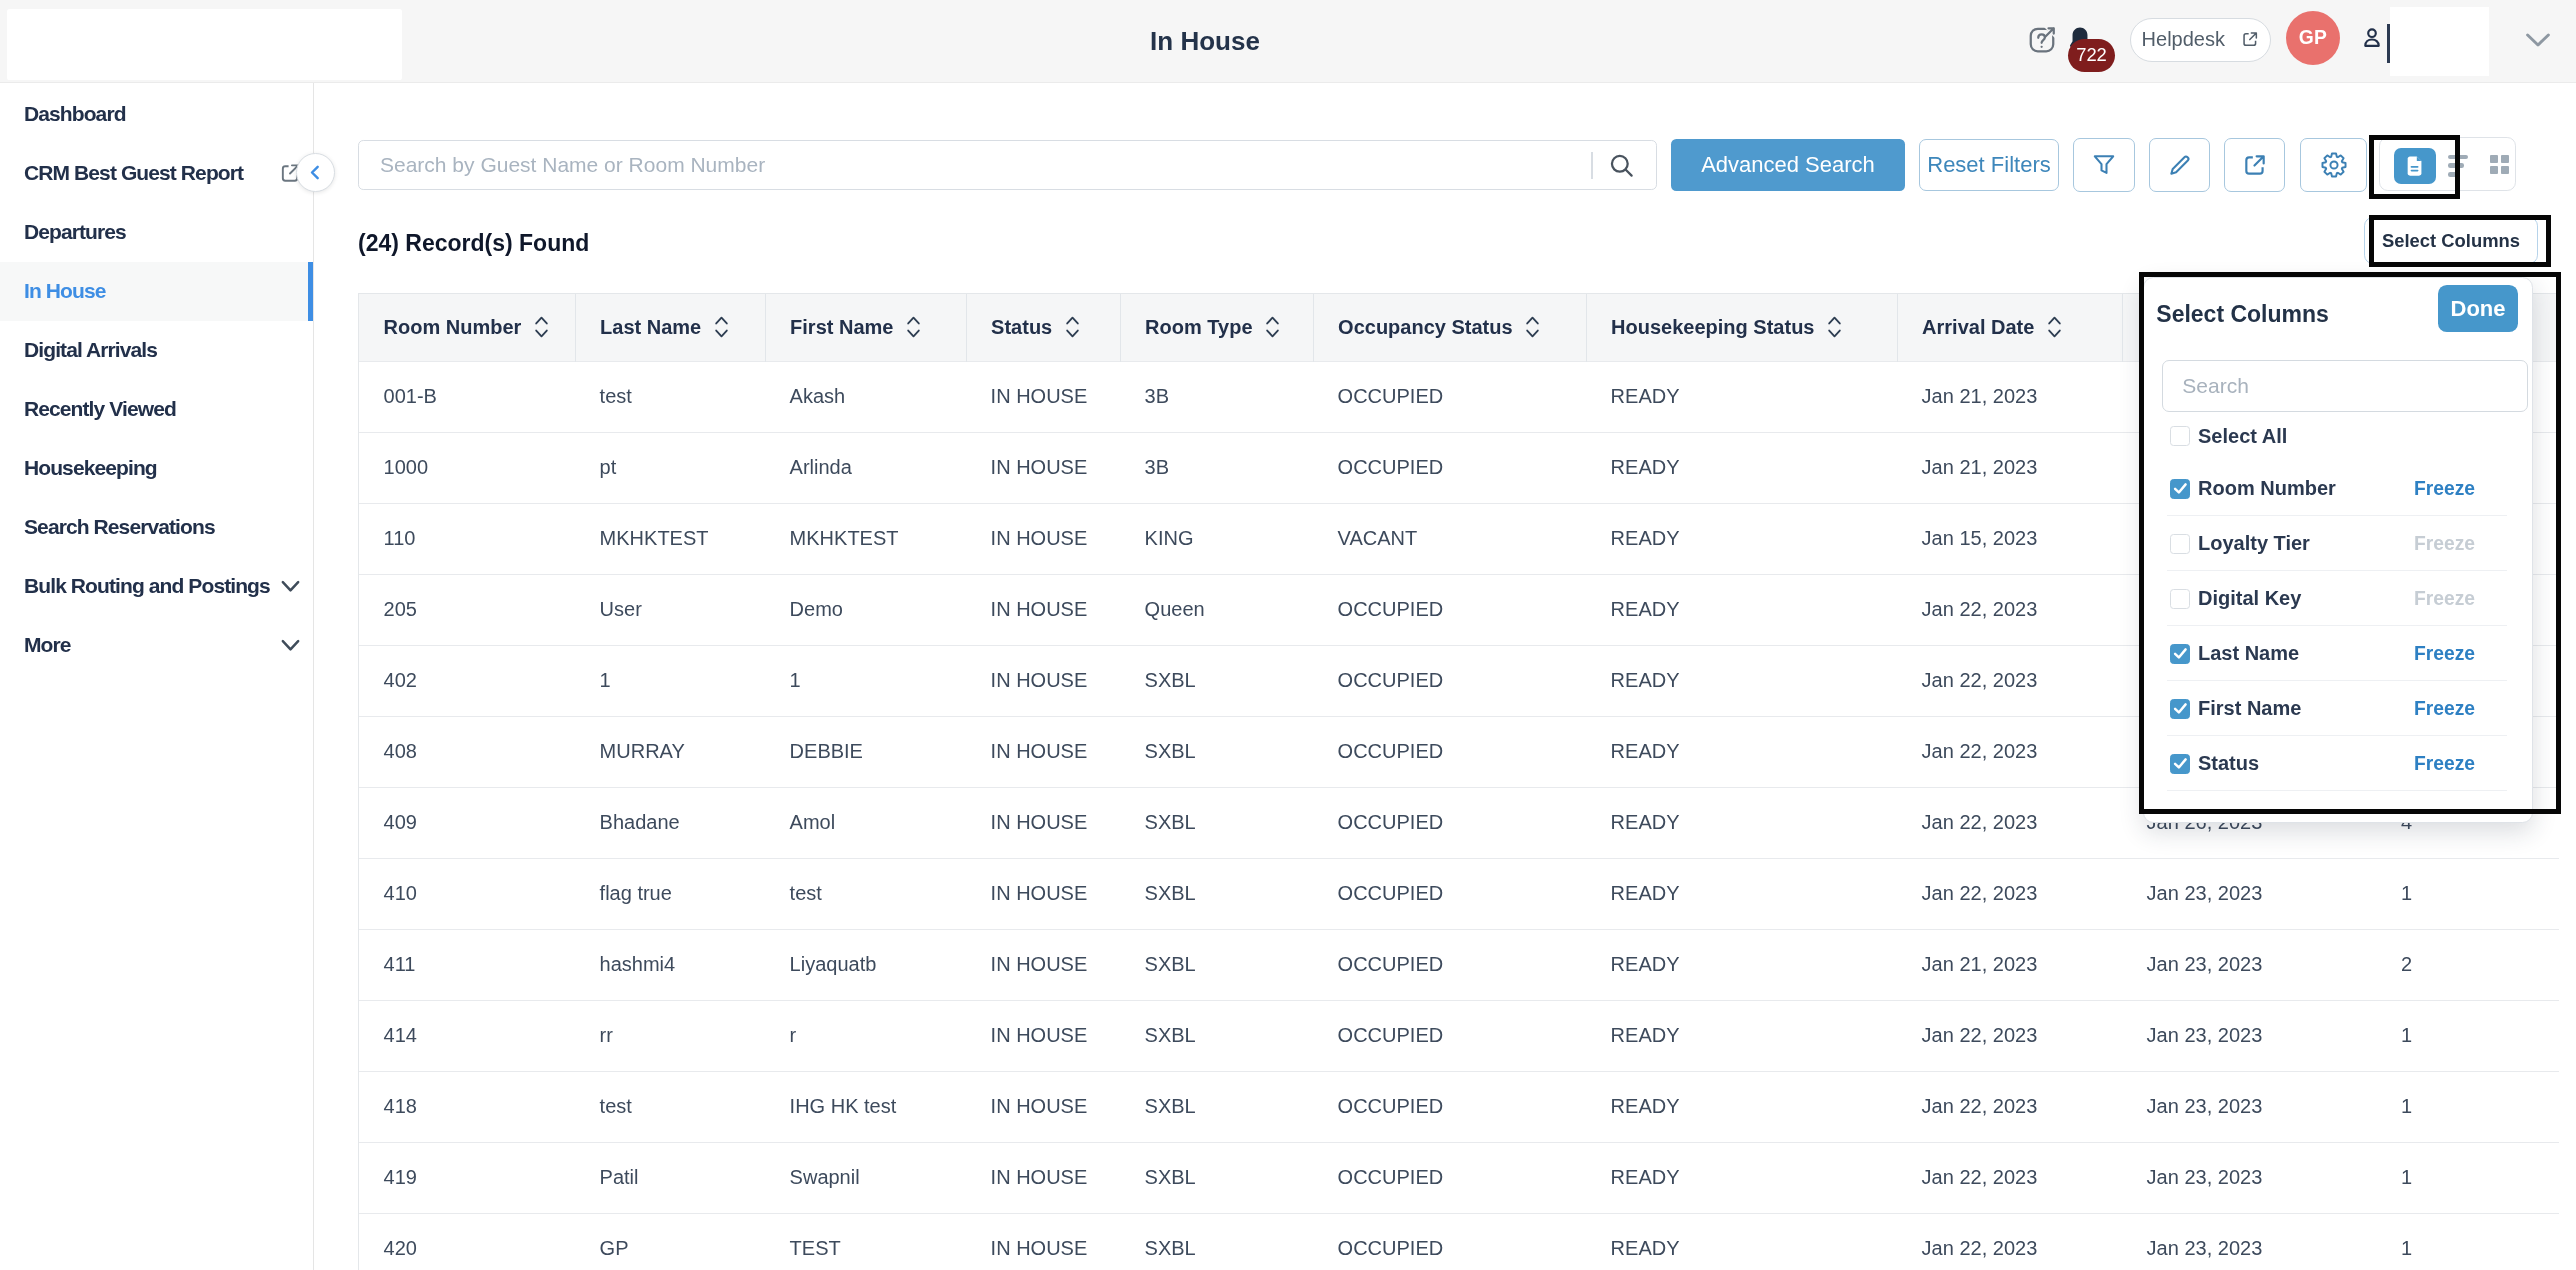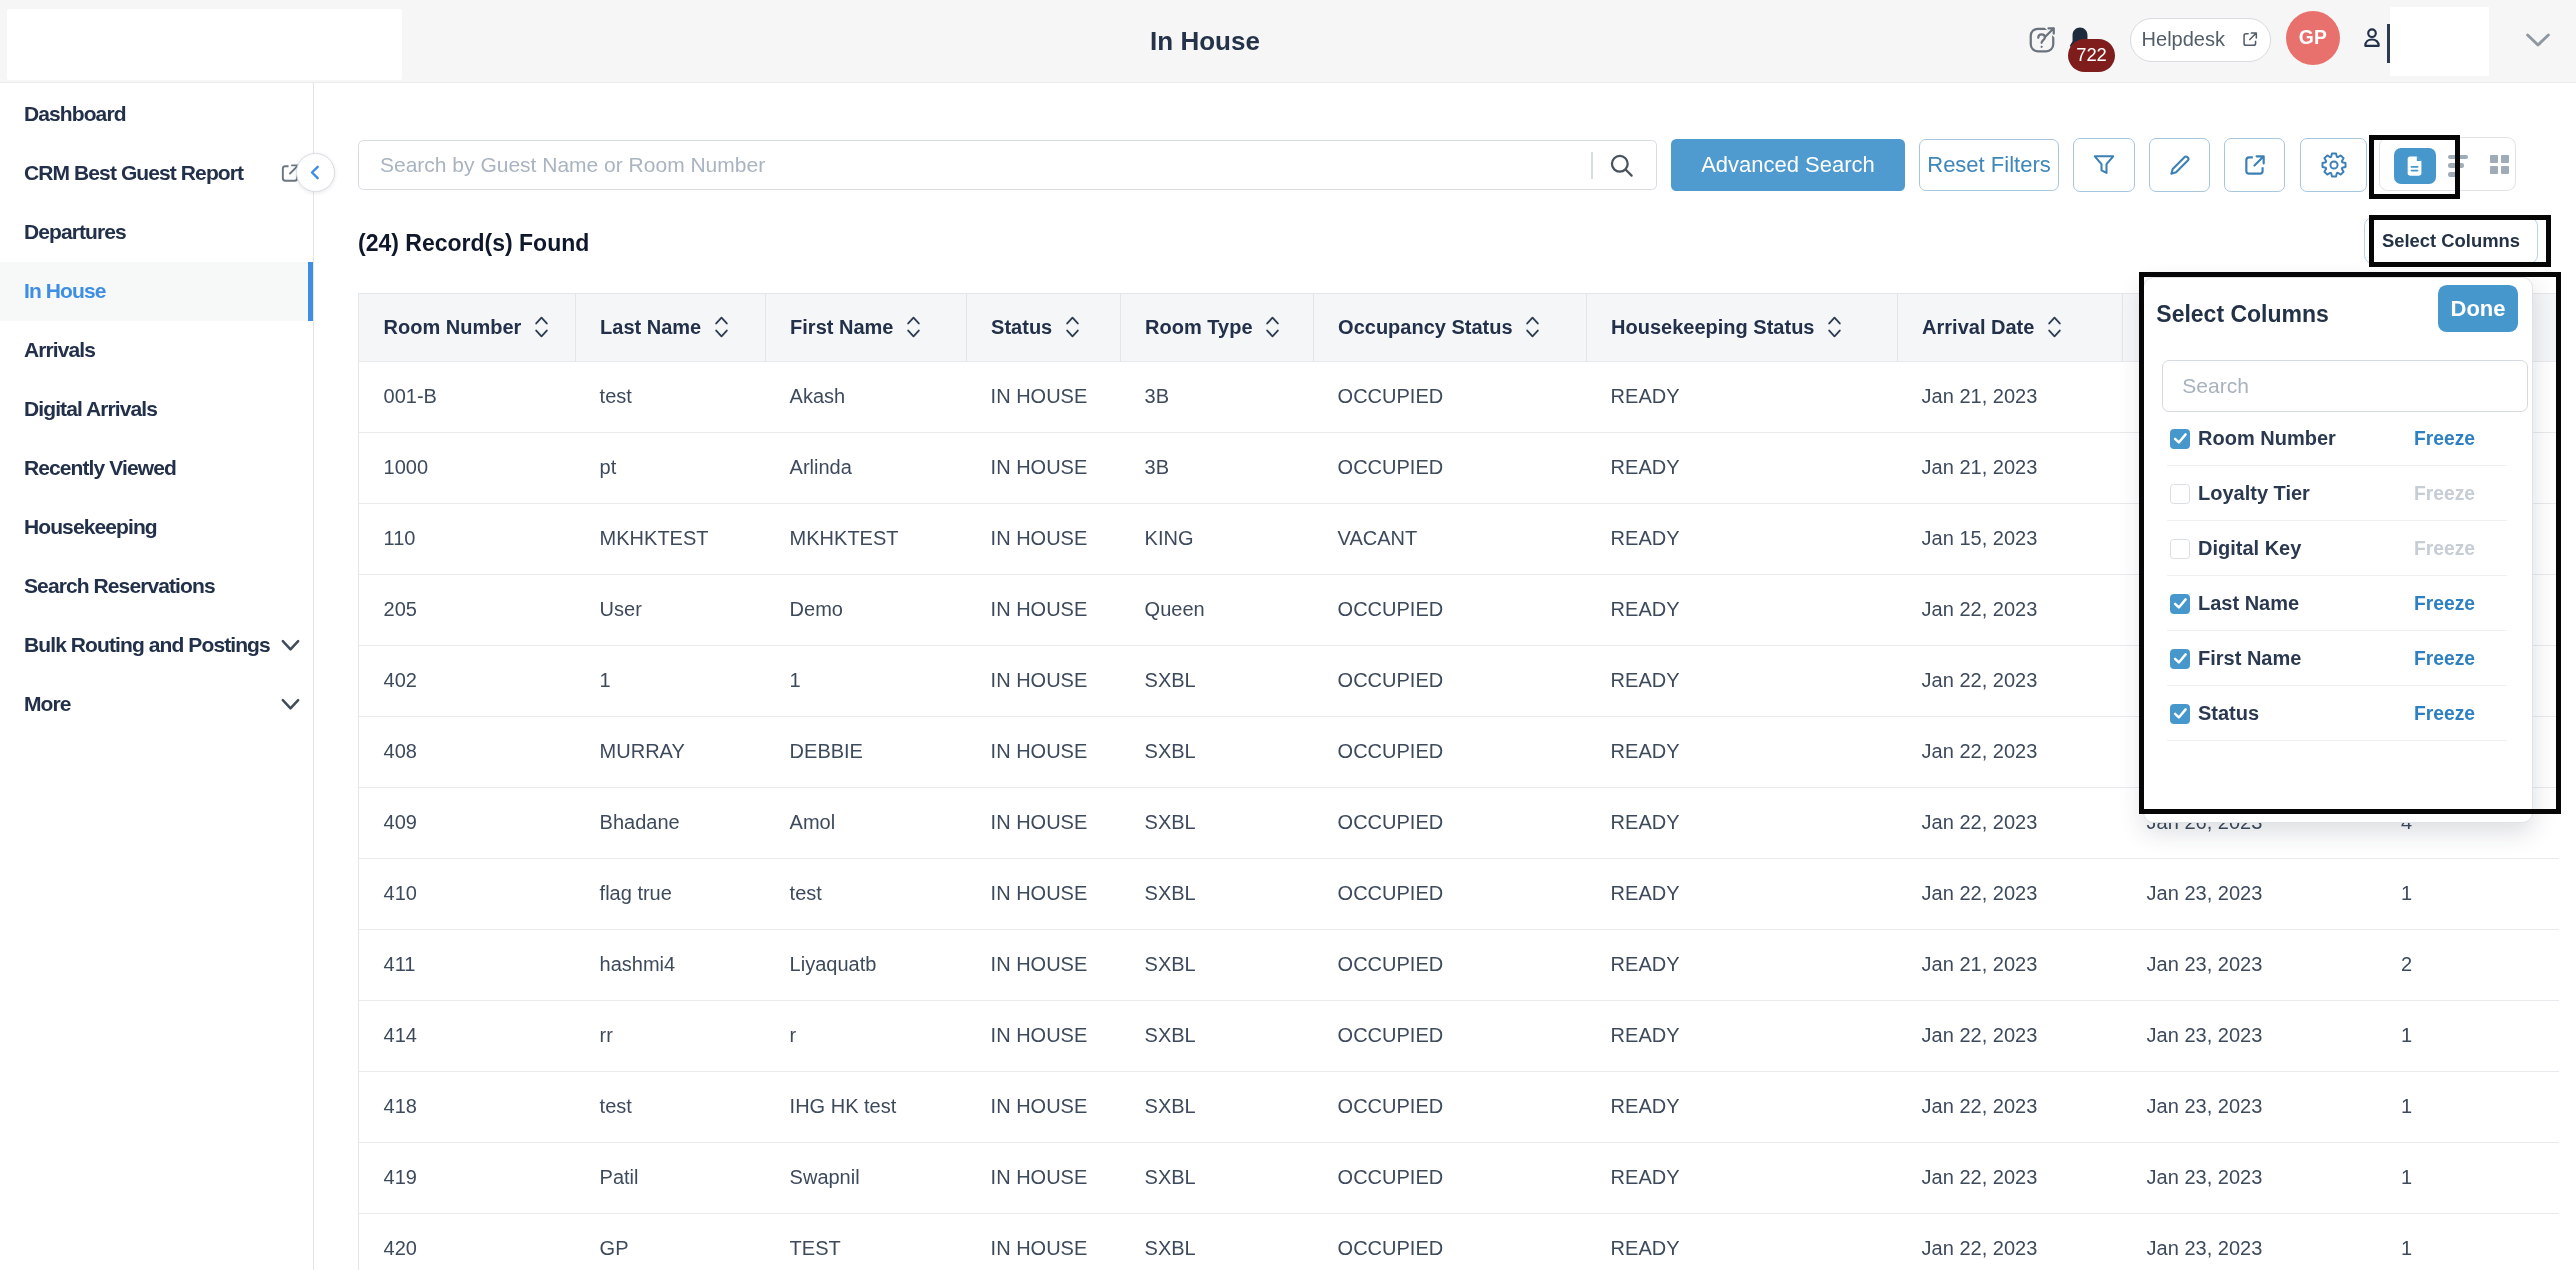--- a/index.html
+++ b/index.html
@@ -235,28 +235,20 @@
 
     <div class="side-item active">
       <span>In House</span>
       <span class="icon-slot">
         
         
       </span>
       <span class="active-bar"></span>
     </div>
 
-    <div class="side-item">
-      <span>Arrivals</span>
-      <span class="icon-slot">
-        
-        
-      </span>
-      <span class="active-bar"></span>
-    </div>
 
     <div class="side-item">
       <span>Digital Arrivals</span>
       <span class="icon-slot">
         
         
       </span>
       <span class="active-bar"></span>
     </div>
 
@@ -700,20 +692,27 @@
     </tbody>
   </table>
 </div>
 
 <div class="panel">
   <div class="panel-title">Select Columns</div>
   <button class="panel-done">Done</button>
   <input class="panel-search" type="text" placeholder="Search" style="">
   <div class="panel-list">
 
+      <div class="panel-row first">
+        <span class="checkbox">
+          
+        </span>
+        <span class="cb-label">Select All</span>
+
+      </div>
 
       <div class="panel-row checked freeze-active">
         <span class="checkbox">
           <svg viewBox="0 0 19 19" fill="none" stroke="#ffffff" stroke-width="2.8">
             <polyline points="3.5,10 7.8,14.2 15.5,5" stroke-linecap="round" stroke-linejoin="round"></polyline>
           </svg>
         </span>
         <span class="cb-label">Room Number</span>
         <span class="freeze">Freeze</span>
         <span class="sep"></span>

